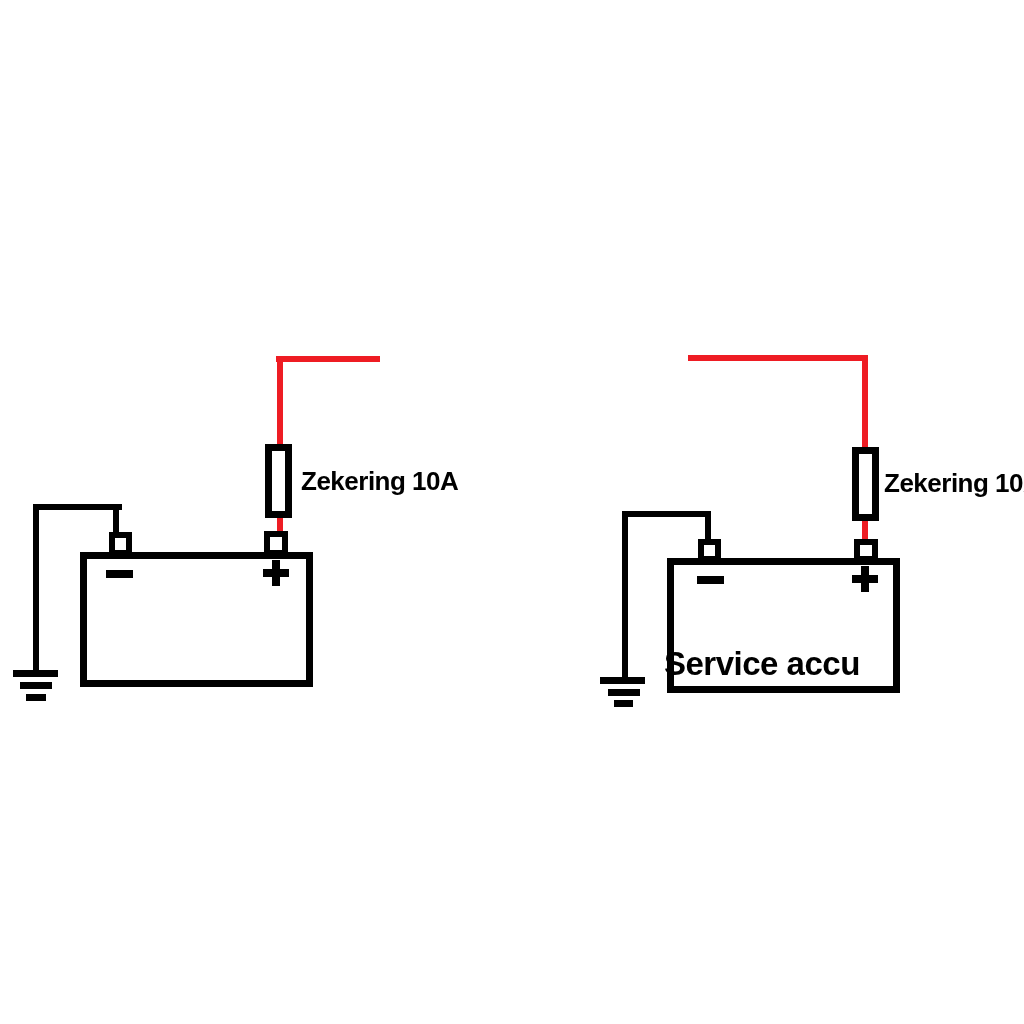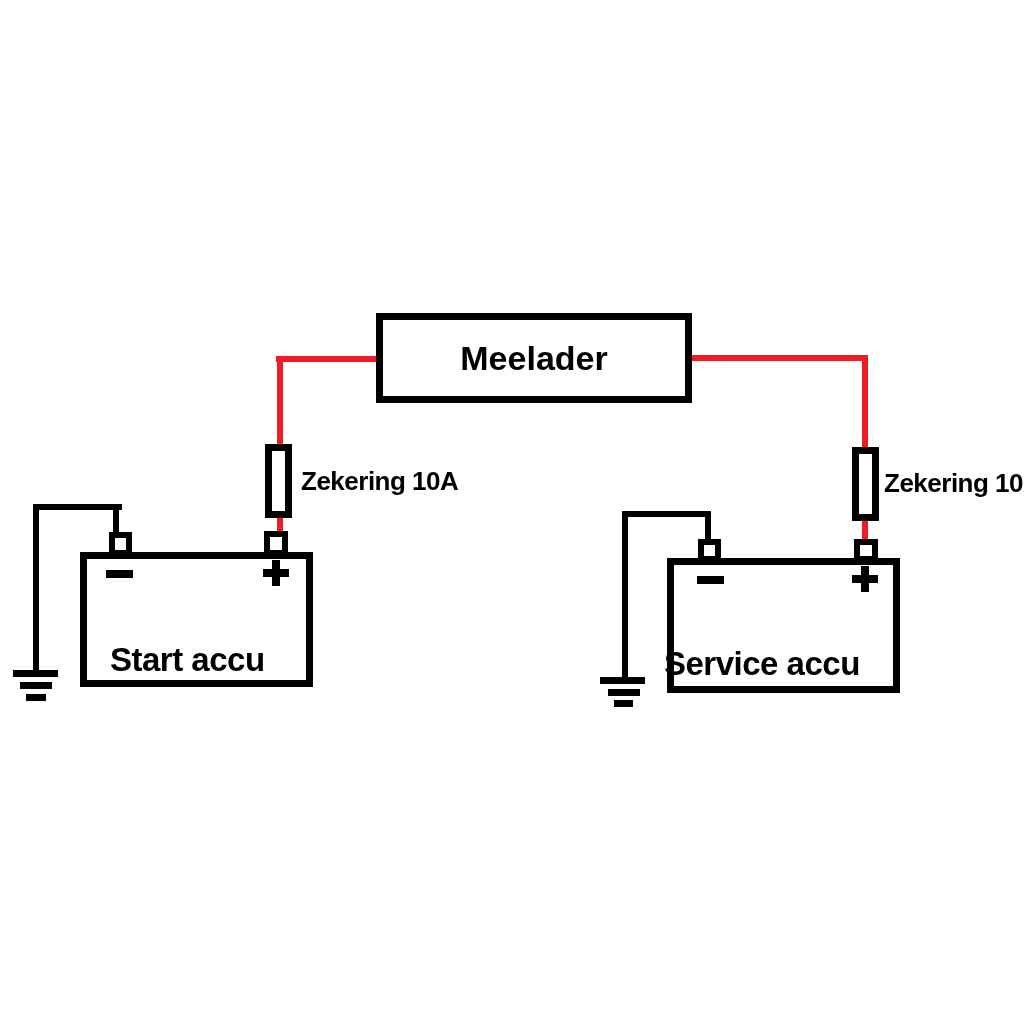--- a/index.html
+++ b/index.html
@@ -85,39 +85,35 @@
     <div class="ground-bar" style="left:20px; top:682px; width:32px; height:7px;"></div>
     <div class="ground-bar" style="left:26px; top:694px; width:20px; height:7px;"></div>
   </div>
 
   <div>
     <div class="ground-bar" style="left:600px; top:677px; width:45px; height:7px;"></div>
     <div class="ground-bar" style="left:608px; top:689px; width:32px; height:7px;"></div>
     <div class="ground-bar" style="left:614px; top:700px; width:19px; height:7px;"></div>
   </div>
 
-  <div class="outlined charger-box" style="left:376px; top:313px; width:316px; height:90px;">
-    <span class="charger-label">Meelader</span>
-  </div>
 
   <div class="outlined" style="left:265px; top:444px; width:27px; height:74px;"></div>
   <div class="fuse-label" style="left:301px; top:466px;">Zekering 10A</div>
 
   <div class="outlined" style="left:852px; top:447px; width:27px; height:74px;"></div>
   <div class="fuse-label" style="left:884px; top:468px;">Zekering 10A</div>
 
   <div class="outlined" style="left:80px; top:552px; width:233px; height:135px;"></div>
   <div class="terminal" style="left:109px; top:532px; width:23px; height:24px;"></div>
   <div class="terminal" style="left:264px; top:531px; width:24px; height:25px;"></div>
   <div class="minus-bar" style="left:106px; top:570px; width:27px; height:8px;"></div>
   <div class="plus-sign" style="left:263px; top:560px; width:26px; height:26px;">
     <div class="ph"></div>
     <div class="pv"></div>
   </div>
-  <div class="battery-label" style="left:110px; top:641px;">Start accu</div>
 
   <div class="outlined" style="left:667px; top:558px; width:233px; height:135px;"></div>
   <div class="terminal" style="left:698px; top:539px; width:23px; height:23px;"></div>
   <div class="terminal" style="left:854px; top:539px; width:24px; height:23px;"></div>
   <div class="minus-bar" style="left:697px; top:576px; width:27px; height:8px;"></div>
   <div class="plus-sign" style="left:852px; top:566px; width:26px; height:26px;">
     <div class="ph"></div>
     <div class="pv"></div>
   </div>
   <div class="battery-label" style="left:664px; top:645px;">Service accu</div>

